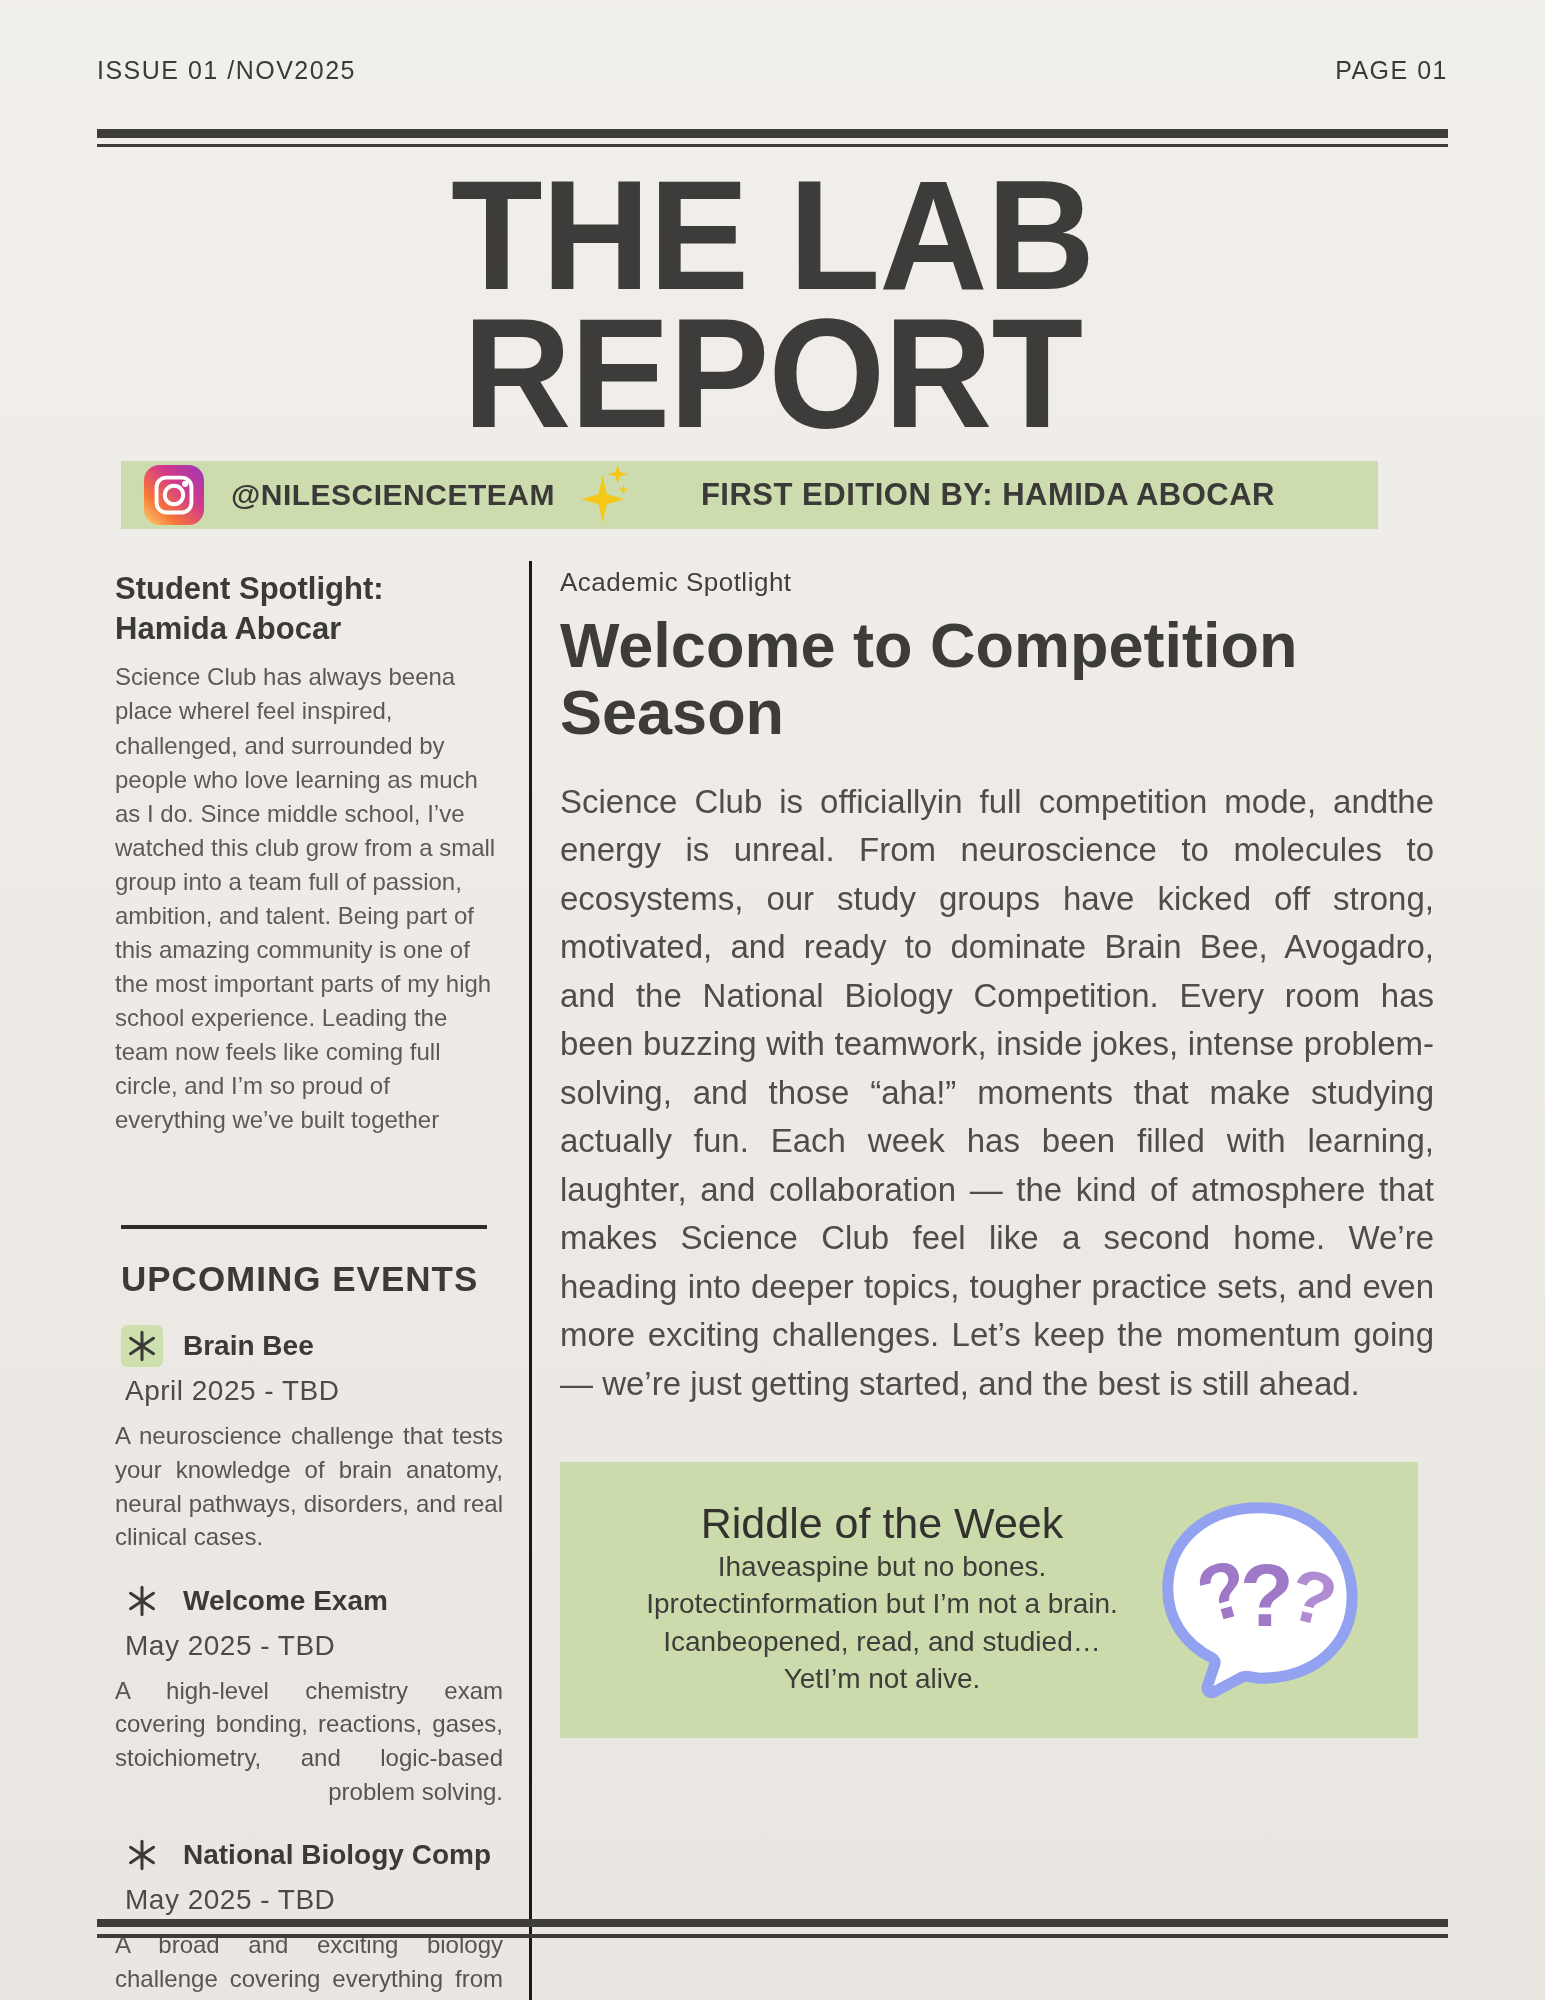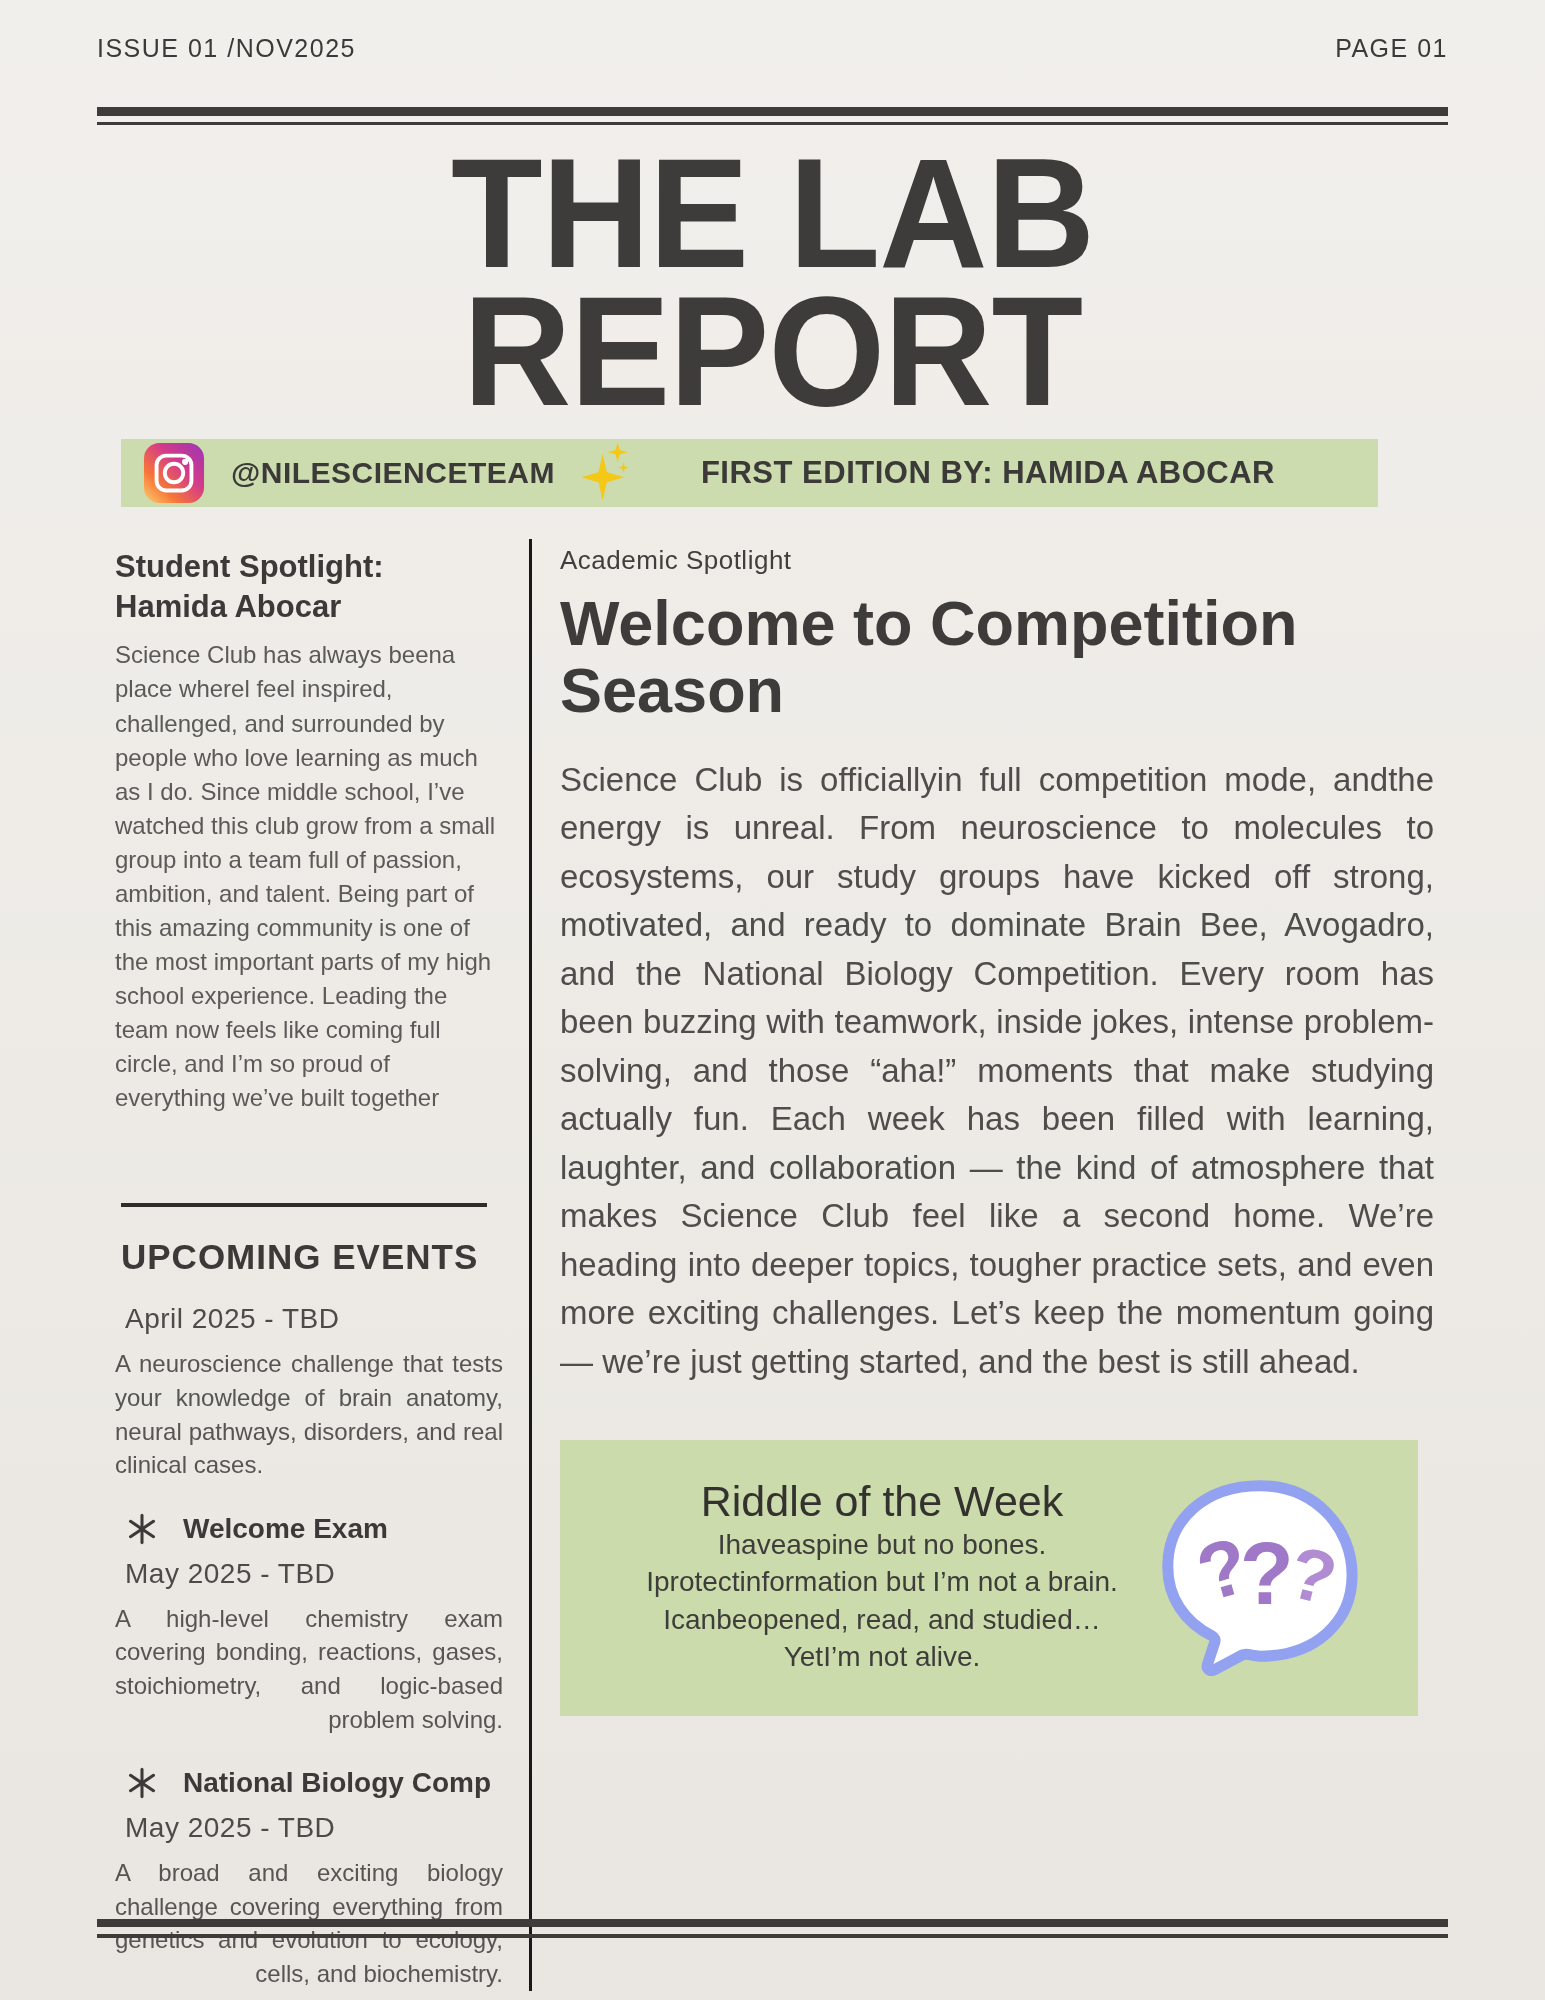--- a/index.html
+++ b/index.html
@@ -6,21 +6,21 @@
   html, body { background: #d8d5d0; }
   body { font-family: "Liberation Sans", sans-serif; }
   .page {
     position: relative;
     width: 1545px; height: 2000px;
     margin: 0 auto;
     background: #edeae5;
     background-image: linear-gradient(180deg, rgba(255,255,255,.25), rgba(0,0,0,.015));
     color: #3d3c3a;
     overflow: hidden;
-    padding: 34px 97px 0 97px;
+    padding: 56px 97px 0 97px;
   }
   
   .meta-row { display: flex; justify-content: space-between; font-size: 25px; letter-spacing: 1.5px; color: #3b3a38; font-weight: 500; }
   .rule-thick { height: 9px; background: #3d3c3a; margin-top: 44px; }
   .rule-thin  { height: 3px; background: #3d3c3a; margin-top: 6px; }
   
   .masthead { text-align: center; margin-top: 16px; line-height: 0.92; }
   .masthead div {
     font-size: 150px; font-weight: 800; letter-spacing: -1px;
     color: #3d3c3a; transform: scaleY(1.04); transform-origin: top center;
@@ -124,20 +124,32 @@
   <div class="main">
 
     <div class="col-left">
       <div class="ss-heading">Student Spotlight: Hamida Abocar</div>
       <div class="ss-body">Science Club has always beena place wherel feel inspired, challenged, and surrounded by people who love learning as much as I do. Since middle school, I’ve watched this club grow from a small group into a team full of passion, ambition, and talent. Being part of this amazing community is one of the most important parts of my high school experience. Leading the team now feels like coming full circle, and I’m so proud of everything we’ve built together</div>
 
       <div class="left-rule"></div>
       <div class="ue-heading">UPCOMING EVENTS</div>
 
       <div class="event">
+        <div class="event-title-row">
+          <span class="asterisk-wrap hl">
+            <svg width="34" height="34" viewBox="0 0 40 40">
+              <g stroke="#3b3a38" stroke-width="3.6" stroke-linecap="round">
+                <line x1="20" y1="4" x2="20" y2="36"></line>
+                <line x1="6.5" y1="11" x2="33.5" y2="29"></line>
+                <line x1="33.5" y1="11" x2="6.5" y2="29"></line>
+              </g>
+            </svg>
+          </span>
+          <span class="event-title">Brain Bee</span>
+        </div>
         <div class="event-date">April 2025 - TBD</div>
         <div class="event-desc">A neuroscience challenge that tests your knowledge of brain anatomy, neural pathways, disorders, and real clinical cases.</div>
       </div>
 
       <div class="event">
         <div class="event-title-row">
           <span class="asterisk-wrap">
             <svg width="34" height="34" viewBox="0 0 40 40">
               <g stroke="#3b3a38" stroke-width="3.6" stroke-linecap="round">
                 <line x1="20" y1="4" x2="20" y2="36"></line>

